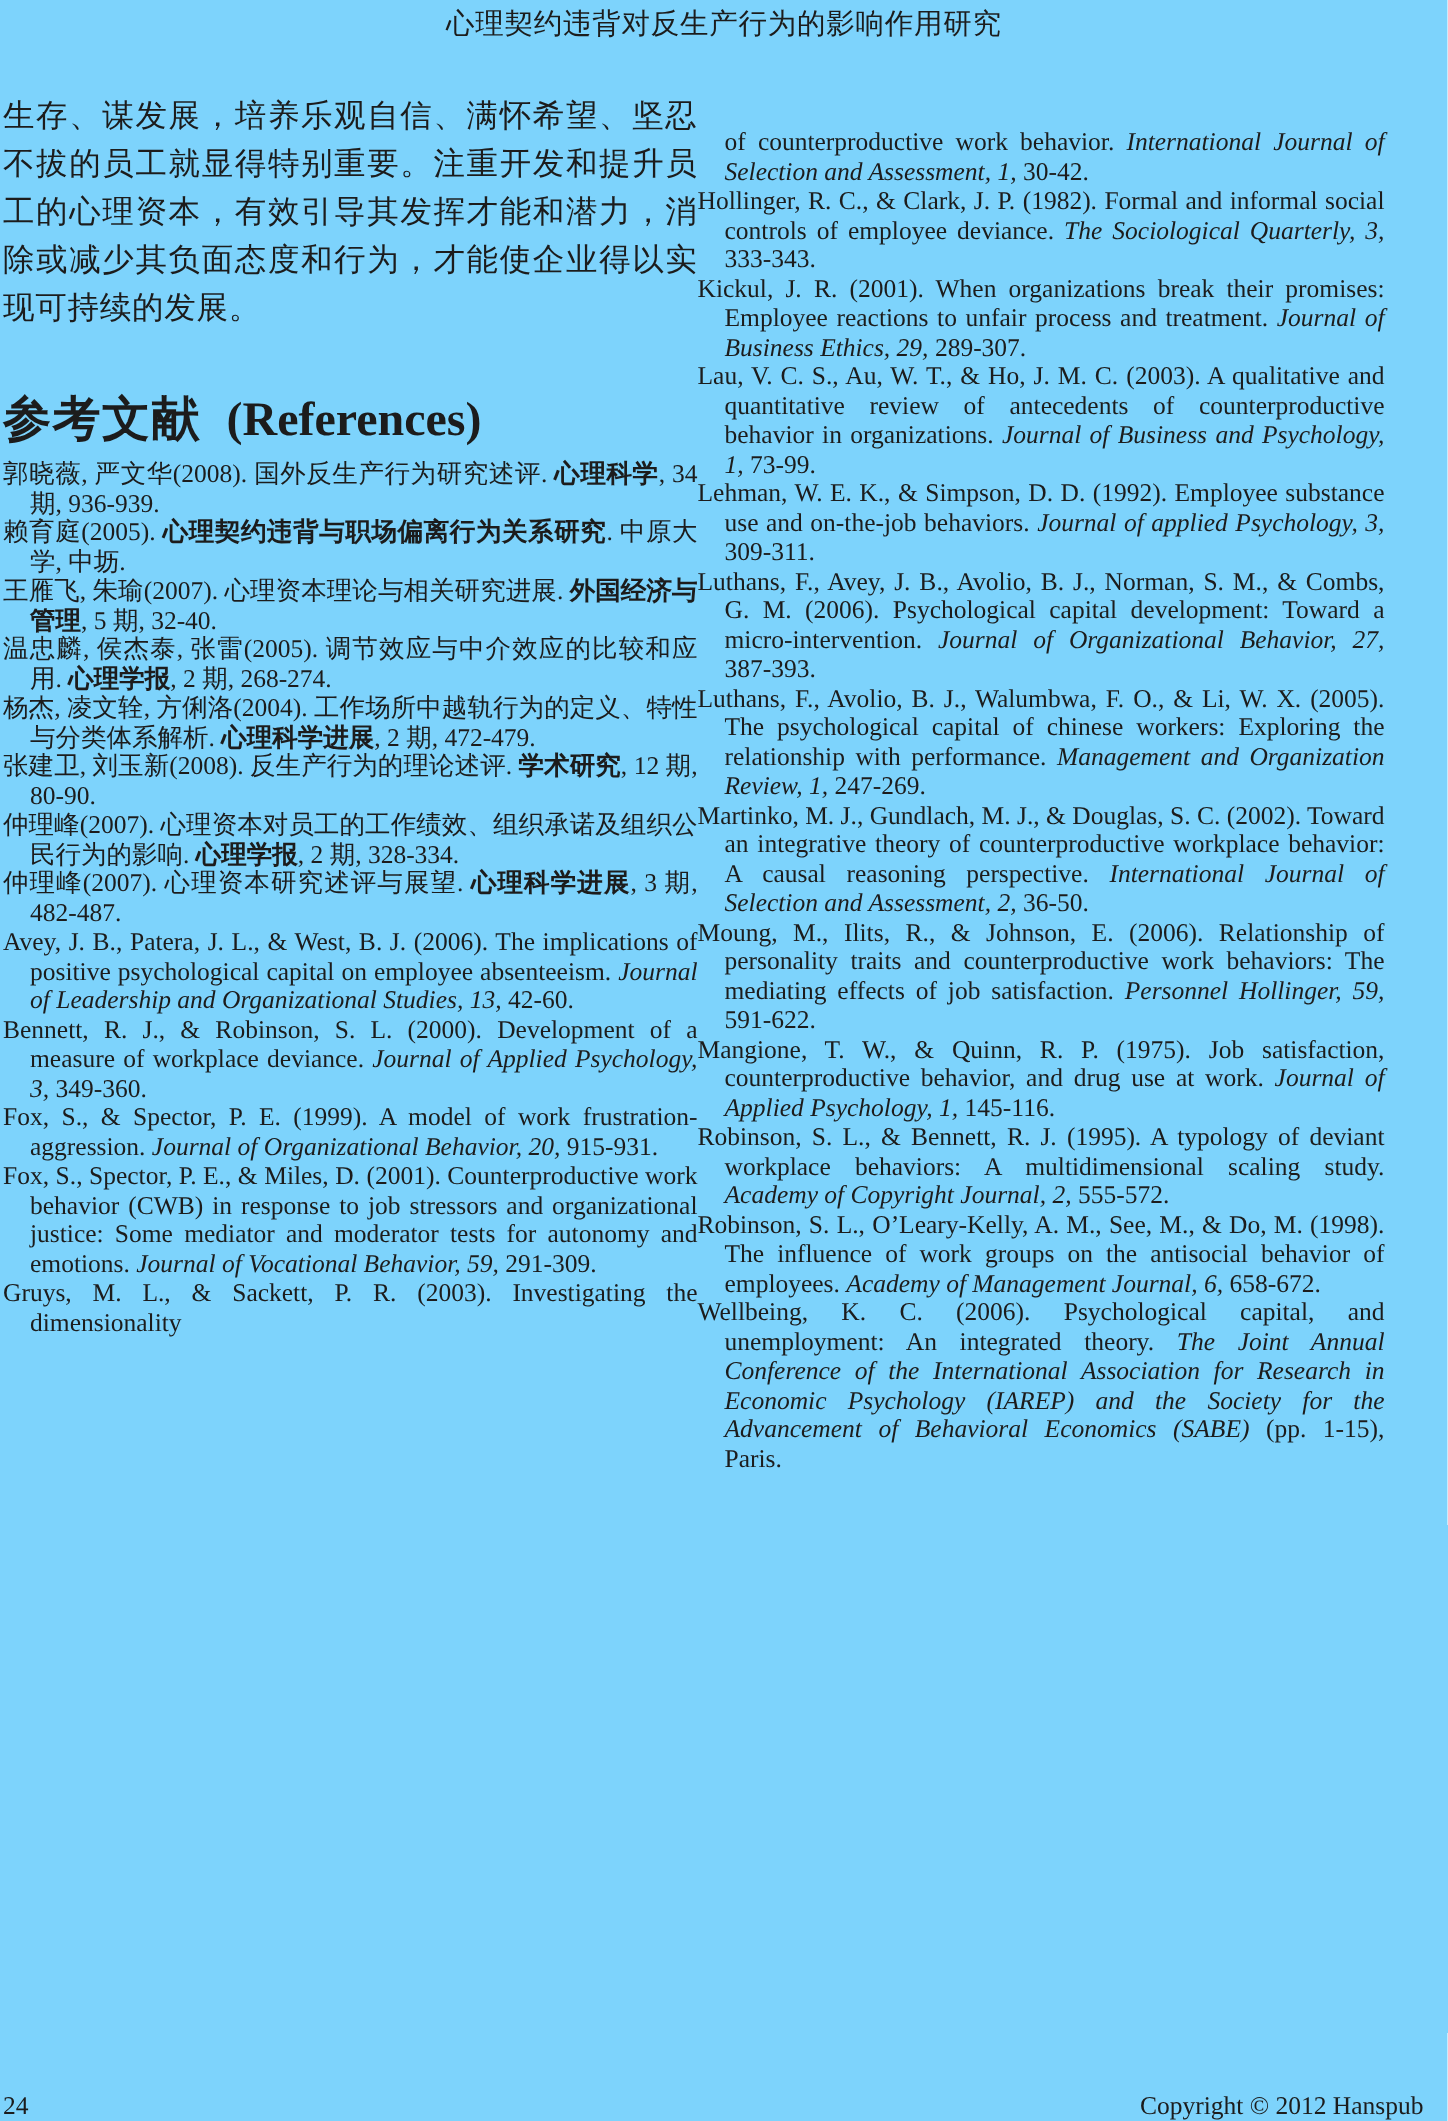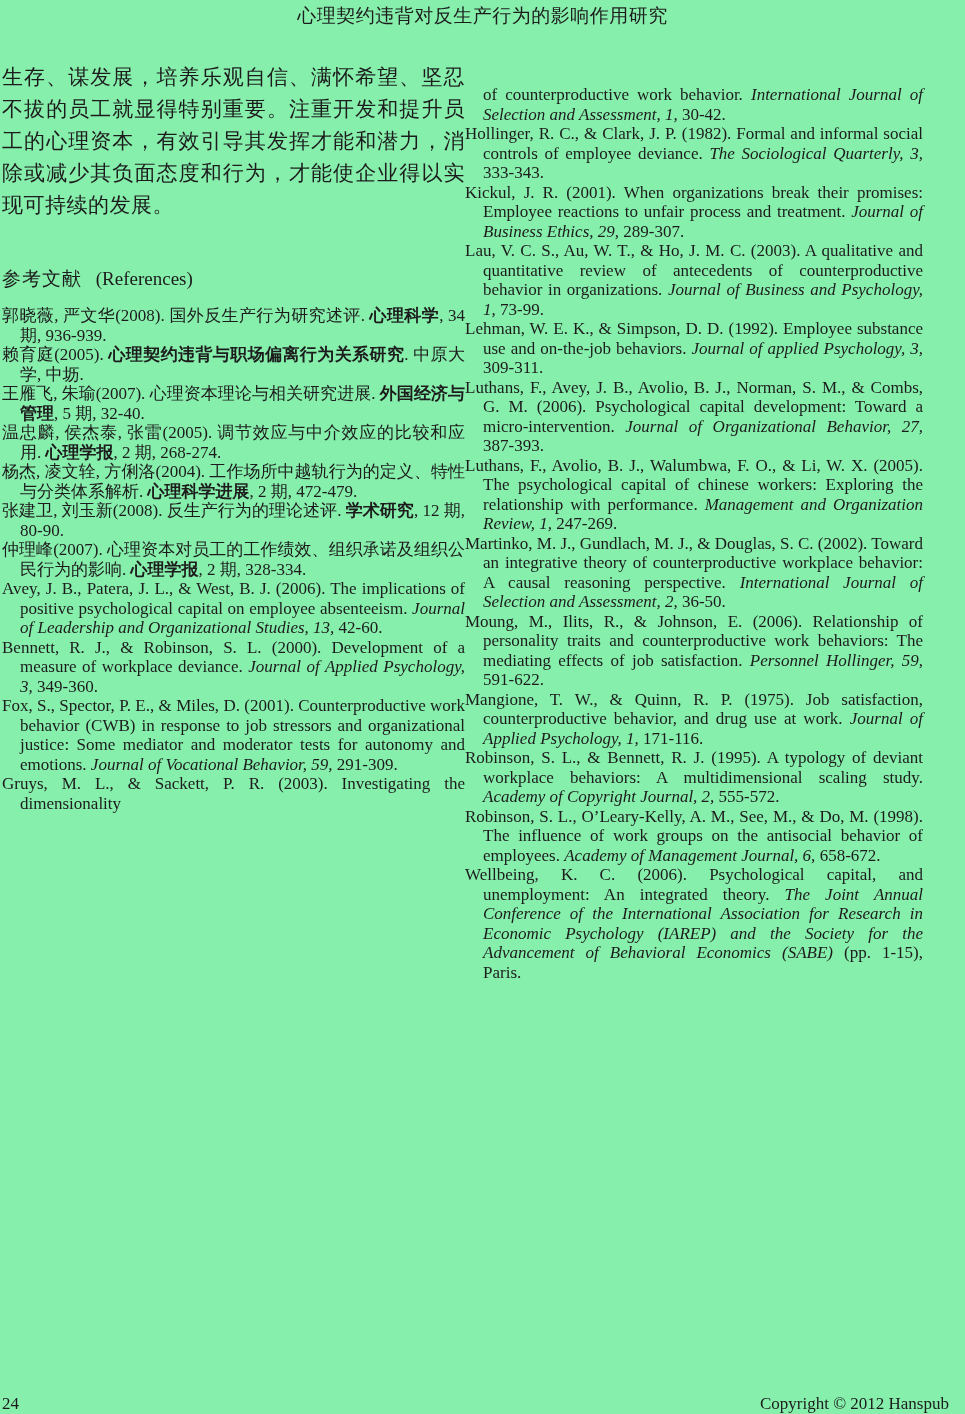--- a/index.html
+++ b/index.html
@@ -1,21 +1,21 @@
 <!DOCTYPE html>
 <html><head>
 <meta charset="utf-8">
 <style>
   html, body { margin: 0; padding: 0; background: #ffffff; }
   .page {
     position: relative;
     width: 965px;
     height: 1414px;
     margin: 0 auto;
-    background: #86efac;
+    background: #7dd3fc;
     color: #1c1c1c;
     font-family: "Liberation Serif", "DejaVu Serif", serif;
     overflow: hidden;
   }
   .page-header {
     padding-top: 3px;
     text-align: center;
     font-size: 19px;
     letter-spacing: 0.5px;
   }
@@ -28,22 +28,22 @@
   .col-right { width: 458px; flex: 0 0 458px; }
   .body-par {
     margin: 0;
     font-size: 21px;
     line-height: 32px;
     text-align: justify;
     letter-spacing: 0.5px;
   }
   .refs-heading {
     margin: 44px 0 13px 0;
-    font-size: 19px;
-    font-weight: normal;
+    font-size: 32px;
+    font-weight: bold;
     line-height: 28px;
   }
   .refs-heading .zh { font-family: "Liberation Sans", "DejaVu Sans", sans-serif; letter-spacing: 1px; }
   .refs-heading .en { font-family: "Liberation Serif", "DejaVu Serif", serif; margin-left: 9px; }
   .ref-list {
     font-size: 17px;
     line-height: 19.5px;
     text-align: justify;
   }
   .ref-entry {
@@ -83,39 +83,41 @@
         <span class="en">(References)</span>
       </h2>
       <div class="ref-list">
           <div class="ref-entry"><span>郭晓薇, 严文华(2008). 国外反生产行为研究述评. </span><span class="st-b">心理科学</span><span>, 34 期, 936-939.</span></div>
           <div class="ref-entry"><span>赖育庭(2005). </span><span class="st-b">心理契约违背与职场偏离行为关系研究</span><span>. 中原大学, 中坜.</span></div>
           <div class="ref-entry"><span>王雁飞, 朱瑜(2007). 心理资本理论与相关研究进展. </span><span class="st-b">外国经济与管理</span><span>, 5 期, 32-40.</span></div>
           <div class="ref-entry"><span>温忠麟, 侯杰泰, 张雷(2005). 调节效应与中介效应的比较和应用. </span><span class="st-b">心理学报</span><span>, 2 期, 268-274.</span></div>
           <div class="ref-entry"><span>杨杰, 凌文辁, 方俐洛(2004). 工作场所中越轨行为的定义、特性与分类体系解析. </span><span class="st-b">心理科学进展</span><span>, 2 期, 472-479.</span></div>
           <div class="ref-entry"><span>张建卫, 刘玉新(2008). 反生产行为的理论述评. </span><span class="st-b">学术研究</span><span>, 12 期, 80-90.</span></div>
           <div class="ref-entry"><span>仲理峰(2007). 心理资本对员工的工作绩效、组织承诺及组织公民行为的影响. </span><span class="st-b">心理学报</span><span>, 2 期, 328-334.</span></div>
+          <div class="ref-entry"><span>仲理峰(2007). 心理资本研究述评与展望. </span><span class="st-b">心理科学进展</span><span>, 3 期, 482-487.</span></div>
           <div class="ref-entry"><span>Avey, J. B., Patera, J. L., &amp; West, B. J. (2006). The implications of positive psychological capital on employee absenteeism. </span><span class="st-i">Journal of Leadership and Organizational Studies, 13,</span><span> 42-60.</span></div>
           <div class="ref-entry"><span>Bennett, R. J., &amp; Robinson, S. L. (2000). Development of a measure of workplace deviance. </span><span class="st-i">Journal of Applied Psychology, 3,</span><span> 349-360.</span></div>
+          <div class="ref-entry"><span>Fox, S., &amp; Spector, P. E. (1999). A model of work frustration-aggression. </span><span class="st-i">Journal of Organizational Behavior, 20,</span><span> 915-931.</span></div>
           <div class="ref-entry"><span>Fox, S., Spector, P. E., &amp; Miles, D. (2001). Counterproductive work behavior (CWB) in response to job stressors and organizational justice: Some mediator and moderator tests for autonomy and emotions. </span><span class="st-i">Journal of Vocational Behavior, 59,</span><span> 291-309.</span></div>
           <div class="ref-entry"><span>Gruys, M. L., &amp; Sackett, P. R. (2003). Investigating the dimensionality</span></div>
         </div>
     </div>
 
     <div class="col-right">
       <div class="ref-list">
           <div class="ref-entry cont"><span>of counterproductive work behavior. </span><span class="st-i">International Journal of Selection and Assessment, 1,</span><span> 30-42.</span></div>
           <div class="ref-entry"><span>Hollinger, R. C., &amp; Clark, J. P. (1982). Formal and informal social controls of employee deviance. </span><span class="st-i">The Sociological Quarterly, 3,</span><span> 333-343.</span></div>
           <div class="ref-entry"><span>Kickul, J. R. (2001). When organizations break their promises: Employee reactions to unfair process and treatment. </span><span class="st-i">Journal of Business Ethics, 29,</span><span> 289-307.</span></div>
           <div class="ref-entry"><span>Lau, V. C. S., Au, W. T., &amp; Ho, J. M. C. (2003). A qualitative and quantitative review of antecedents of counterproductive behavior in organizations. </span><span class="st-i">Journal of Business and Psychology, 1,</span><span> 73-99.</span></div>
           <div class="ref-entry"><span>Lehman, W. E. K., &amp; Simpson, D. D. (1992). Employee substance use and on-the-job behaviors. </span><span class="st-i">Journal of applied Psychology, 3,</span><span> 309-311.</span></div>
           <div class="ref-entry"><span>Luthans, F., Avey, J. B., Avolio, B. J., Norman, S. M., &amp; Combs, G. M. (2006). Psychological capital development: Toward a micro-intervention. </span><span class="st-i">Journal of Organizational Behavior, 27,</span><span> 387-393.</span></div>
           <div class="ref-entry"><span>Luthans, F., Avolio, B. J., Walumbwa, F. O., &amp; Li, W. X. (2005). The psychological capital of chinese workers: Exploring the relationship with performance. </span><span class="st-i">Management and Organization Review, 1,</span><span> 247-269.</span></div>
           <div class="ref-entry"><span>Martinko, M. J., Gundlach, M. J., &amp; Douglas, S. C. (2002). Toward an integrative theory of counterproductive workplace behavior: A causal reasoning perspective. </span><span class="st-i">International Journal of Selection and Assessment, 2,</span><span> 36-50.</span></div>
           <div class="ref-entry"><span>Moung, M., Ilits, R., &amp; Johnson, E. (2006). Relationship of personality traits and counterproductive work behaviors: The mediating effects of job satisfaction. </span><span class="st-i">Personnel Hollinger, 59,</span><span> 591-622.</span></div>
-          <div class="ref-entry"><span>Mangione, T. W., &amp; Quinn, R. P. (1975). Job satisfaction, counterproductive behavior, and drug use at work. </span><span class="st-i">Journal of Applied Psychology, 1,</span><span> 171-116.</span></div>
+          <div class="ref-entry"><span>Mangione, T. W., &amp; Quinn, R. P. (1975). Job satisfaction, counterproductive behavior, and drug use at work. </span><span class="st-i">Journal of Applied Psychology, 1,</span><span> 145-116.</span></div>
           <div class="ref-entry"><span>Robinson, S. L., &amp; Bennett, R. J. (1995). A typology of deviant workplace behaviors: A multidimensional scaling study. </span><span class="st-i">Academy of Copyright Journal, 2,</span><span> 555-572.</span></div>
           <div class="ref-entry"><span>Robinson, S. L., O’Leary-Kelly, A. M., See, M., &amp; Do, M. (1998). The influence of work groups on the antisocial behavior of employees. </span><span class="st-i">Academy of Management Journal, 6,</span><span> 658-672.</span></div>
           <div class="ref-entry"><span>Wellbeing, K. C. (2006). Psychological capital, and unemployment: An integrated theory. </span><span class="st-i">The Joint Annual Conference of the International Association for Research in Economic Psychology (IAREP) and the Society for the Advancement of Behavioral Economics (SABE)</span><span> (pp. 1-15), Paris.</span></div>
         </div>
     </div>
 
   </div>
 
   <div class="page-footer">
     <span>24</span>

